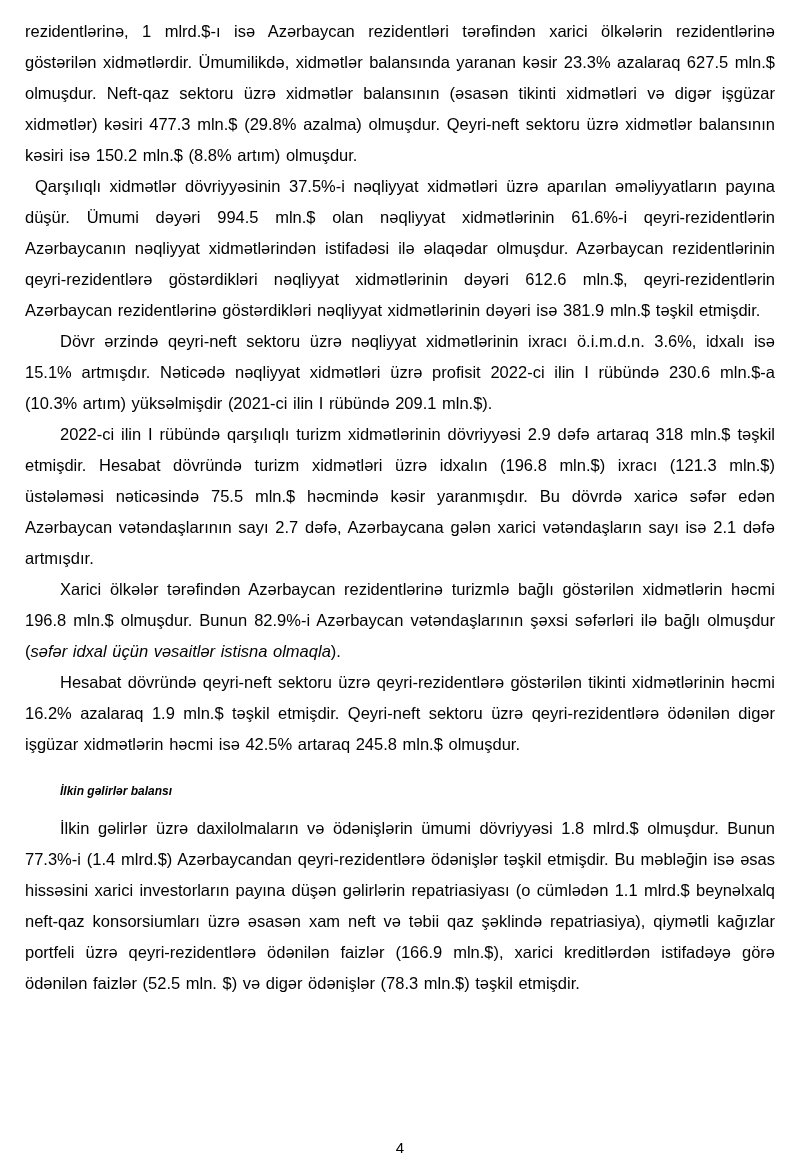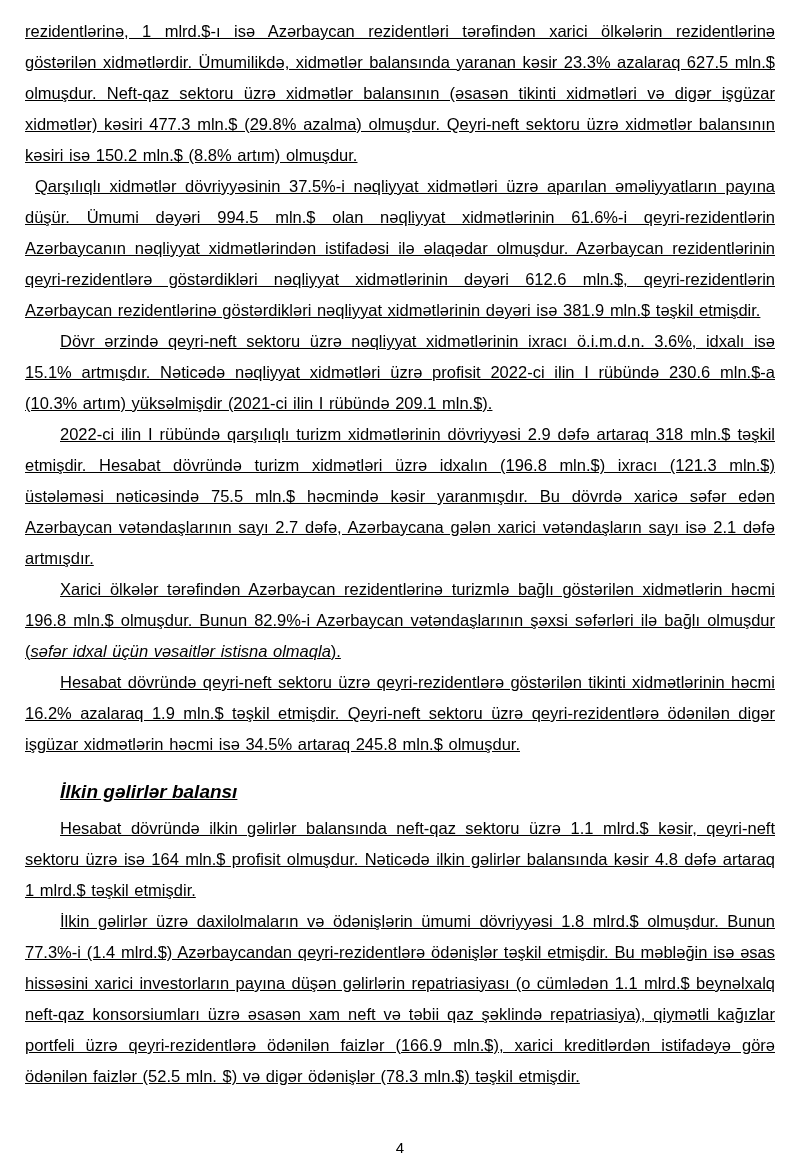--- a/index.html
+++ b/index.html
@@ -15,34 +15,33 @@
     padding: 16px 25px 40px 25px;
     background: #ffffff;
     color: #000000;
     font-family: "Liberation Sans", sans-serif;
     font-size: 16.5px;
     line-height: 31px;
     overflow: hidden;
   }
   .content {
     width: 100%;
-    text-decoration: underline;
   }
   p.para {
     margin: 0;
     text-align: justify;
     text-indent: 35px;
     word-spacing: 1px;
   }
   p.para.no-indent { text-indent: 0; }
   p.para.tiny-indent { text-indent: 10px; }
   h2.heading {
     margin: 16px 0 6px 0;
     text-indent: 35px;
-    font-size: 19px;
+    font-size: 12px;
     line-height: 31px;
     font-weight: bold;
     font-style: italic;
   }
   em.inline-italic { font-style: italic; }
   .footer {
     position: absolute;
     left: 0;
     bottom: 10px;
     width: 100%;
@@ -60,24 +59,23 @@
     <p class="para no-indent">rezidentlərinə, 1 mlrd.$-ı isə Azərbaycan rezidentləri tərəfindən xarici ölkələrin rezidentlərinə göstərilən xidmətlərdir. Ümumilikdə, xidmətlər balansında yaranan kəsir 23.3% azalaraq 627.5 mln.$ olmuşdur. Neft-qaz sektoru üzrə xidmətlər balansının (əsasən tikinti xidmətləri və digər işgüzar xidmətlər) kəsiri 477.3 mln.$ (29.8% azalma) olmuşdur. Qeyri-neft sektoru üzrə xidmətlər balansının kəsiri isə 150.2 mln.$ (8.8% artım) olmuşdur.</p>
 
     <p class="para tiny-indent">Qarşılıqlı xidmətlər dövriyyəsinin 37.5%-i nəqliyyat xidmətləri üzrə aparılan əməliyyatların payına düşür. Ümumi dəyəri 994.5 mln.$ olan nəqliyyat xidmətlərinin 61.6%-i qeyri-rezidentlərin Azərbaycanın nəqliyyat xidmətlərindən istifadəsi ilə əlaqədar olmuşdur. Azərbaycan rezidentlərinin qeyri-rezidentlərə göstərdikləri nəqliyyat xidmətlərinin dəyəri 612.6 mln.$, qeyri-rezidentlərin Azərbaycan rezidentlərinə göstərdikləri nəqliyyat xidmətlərinin dəyəri isə 381.9 mln.$ təşkil etmişdir.</p>
 
     <p class="para">Dövr ərzində qeyri-neft sektoru üzrə nəqliyyat xidmətlərinin ixracı ö.i.m.d.n. 3.6%, idxalı isə 15.1% artmışdır. Nəticədə nəqliyyat xidmətləri üzrə profisit 2022-ci ilin I rübündə 230.6 mln.$-a (10.3% artım) yüksəlmişdir (2021-ci ilin I rübündə 209.1 mln.$).</p>
 
     <p class="para">2022-ci ilin I rübündə qarşılıqlı turizm xidmətlərinin dövriyyəsi 2.9 dəfə artaraq 318 mln.$ təşkil etmişdir. Hesabat dövründə turizm xidmətləri üzrə idxalın (196.8 mln.$) ixracı (121.3 mln.$) üstələməsi nəticəsində 75.5 mln.$ həcmində kəsir yaranmışdır. Bu dövrdə xaricə səfər edən Azərbaycan vətəndaşlarının sayı 2.7 dəfə, Azərbaycana gələn xarici vətəndaşların sayı isə 2.1 dəfə artmışdır.</p>
 
     <p class="para"><span>Xarici ölkələr tərəfindən Azərbaycan rezidentlərinə turizmlə bağlı göstərilən xidmətlərin həcmi 196.8 mln.$ olmuşdur. Bunun 82.9%-i Azərbaycan vətəndaşlarının şəxsi səfərləri ilə bağlı olmuşdur (</span><em class="inline-italic">səfər idxal üçün vəsaitlər istisna olmaqla</em><span>).</span></p>
 
-    <p class="para">Hesabat dövründə qeyri-neft sektoru üzrə qeyri-rezidentlərə göstərilən tikinti xidmətlərinin həcmi 16.2% azalaraq 1.9 mln.$ təşkil etmişdir. Qeyri-neft sektoru üzrə qeyri-rezidentlərə ödənilən digər işgüzar xidmətlərin həcmi isə 34.5% artaraq 245.8 mln.$ olmuşdur.</p>
+    <p class="para">Hesabat dövründə qeyri-neft sektoru üzrə qeyri-rezidentlərə göstərilən tikinti xidmətlərinin həcmi 16.2% azalaraq 1.9 mln.$ təşkil etmişdir. Qeyri-neft sektoru üzrə qeyri-rezidentlərə ödənilən digər işgüzar xidmətlərin həcmi isə 42.5% artaraq 245.8 mln.$ olmuşdur.</p>
 
     <h2 class="heading">İlkin gəlirlər balansı</h2>
 
-    <p class="para">Hesabat dövründə ilkin gəlirlər balansında neft-qaz sektoru üzrə 1.1 mlrd.$ kəsir, qeyri-neft sektoru üzrə isə 164 mln.$ profisit olmuşdur. Nəticədə ilkin gəlirlər balansında kəsir 4.8 dəfə artaraq 1 mlrd.$ təşkil etmişdir.</p>
 
     <p class="para">İlkin gəlirlər üzrə daxilolmaların və ödənişlərin ümumi dövriyyəsi 1.8 mlrd.$ olmuşdur. Bunun 77.3%-i (1.4 mlrd.$) Azərbaycandan qeyri-rezidentlərə ödənişlər təşkil etmişdir. Bu məbləğin isə əsas hissəsini xarici investorların payına düşən gəlirlərin repatriasiyası (o cümlədən 1.1 mlrd.$ beynəlxalq neft-qaz konsorsiumları üzrə əsasən xam neft və təbii qaz şəklində repatriasiya), qiymətli kağızlar portfeli üzrə qeyri-rezidentlərə ödənilən faizlər (166.9 mln.$), xarici kreditlərdən istifadəyə görə ödənilən faizlər (52.5 mln. $) və digər ödənişlər (78.3 mln.$) təşkil etmişdir.</p>
 
   </div>
 
   <div class="footer">4</div>
 </div>
 
 </body></html>

